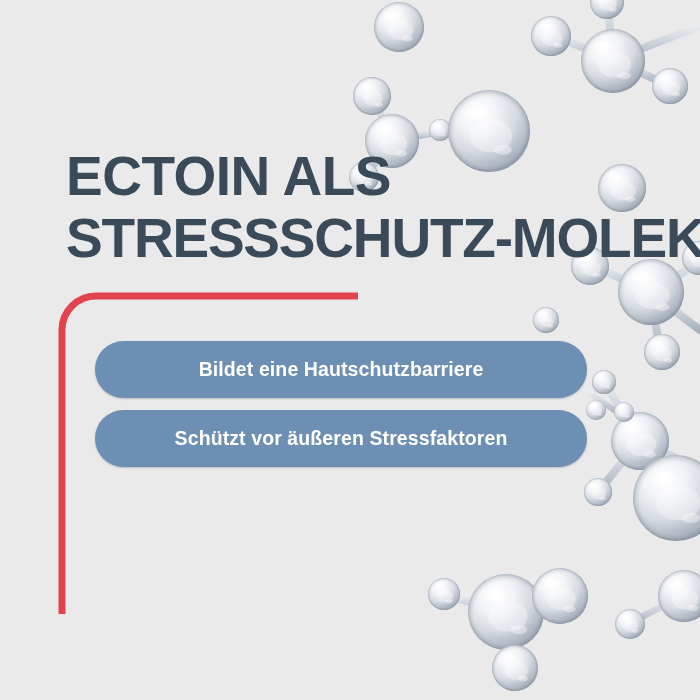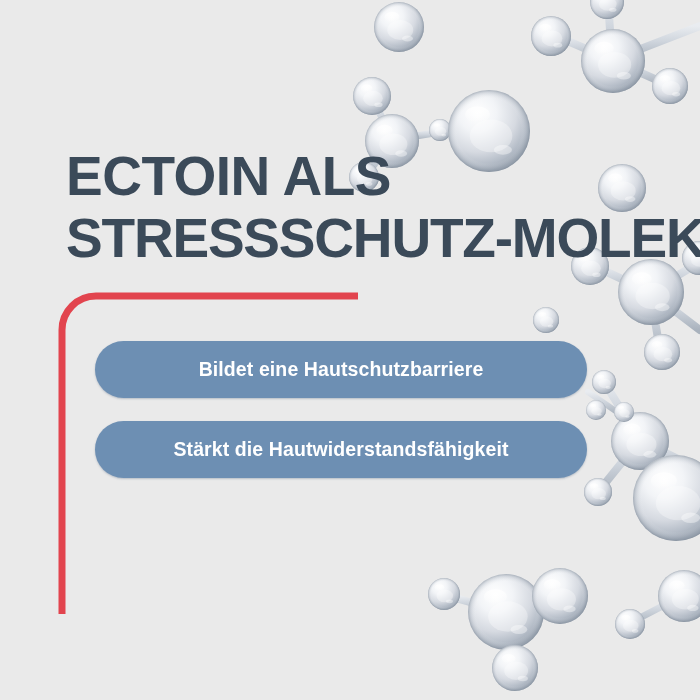--- a/index.html
+++ b/index.html
@@ -47,21 +47,21 @@
 
   
   #pills{
     position:absolute;
     left:95px;
     top:341px;
     width:492px;
     z-index:4;
     display:flex;
     flex-direction:column;
-    gap:23px;
+    gap:12px;
   }
   .pill{
     height:57px;
     border-radius:29px;
     background:#6d8fb3;
     color:#ffffff;
     display:flex;
     align-items:center;
     justify-content:center;
     font-size:19.5px;
@@ -185,17 +185,17 @@
   <h1 class="headline">
     <span class="hl-line l1">ECTOIN ALS</span>
     <span class="hl-line l2">STRESSSCHUTZ-MOLEKÜL</span>
   </h1>
 
   <div id="pills">
     <div class="pill">
       <span>Bildet eine Hautschutzbarriere</span>
     </div>
     <div class="pill">
-      <span>Stärkt die Hautwiderstandsfähigkeit</span>
+      <span>Schützt vor äußeren Stressfaktoren</span>
     </div>
   </div>
 
 </div>
 
 </body></html>

